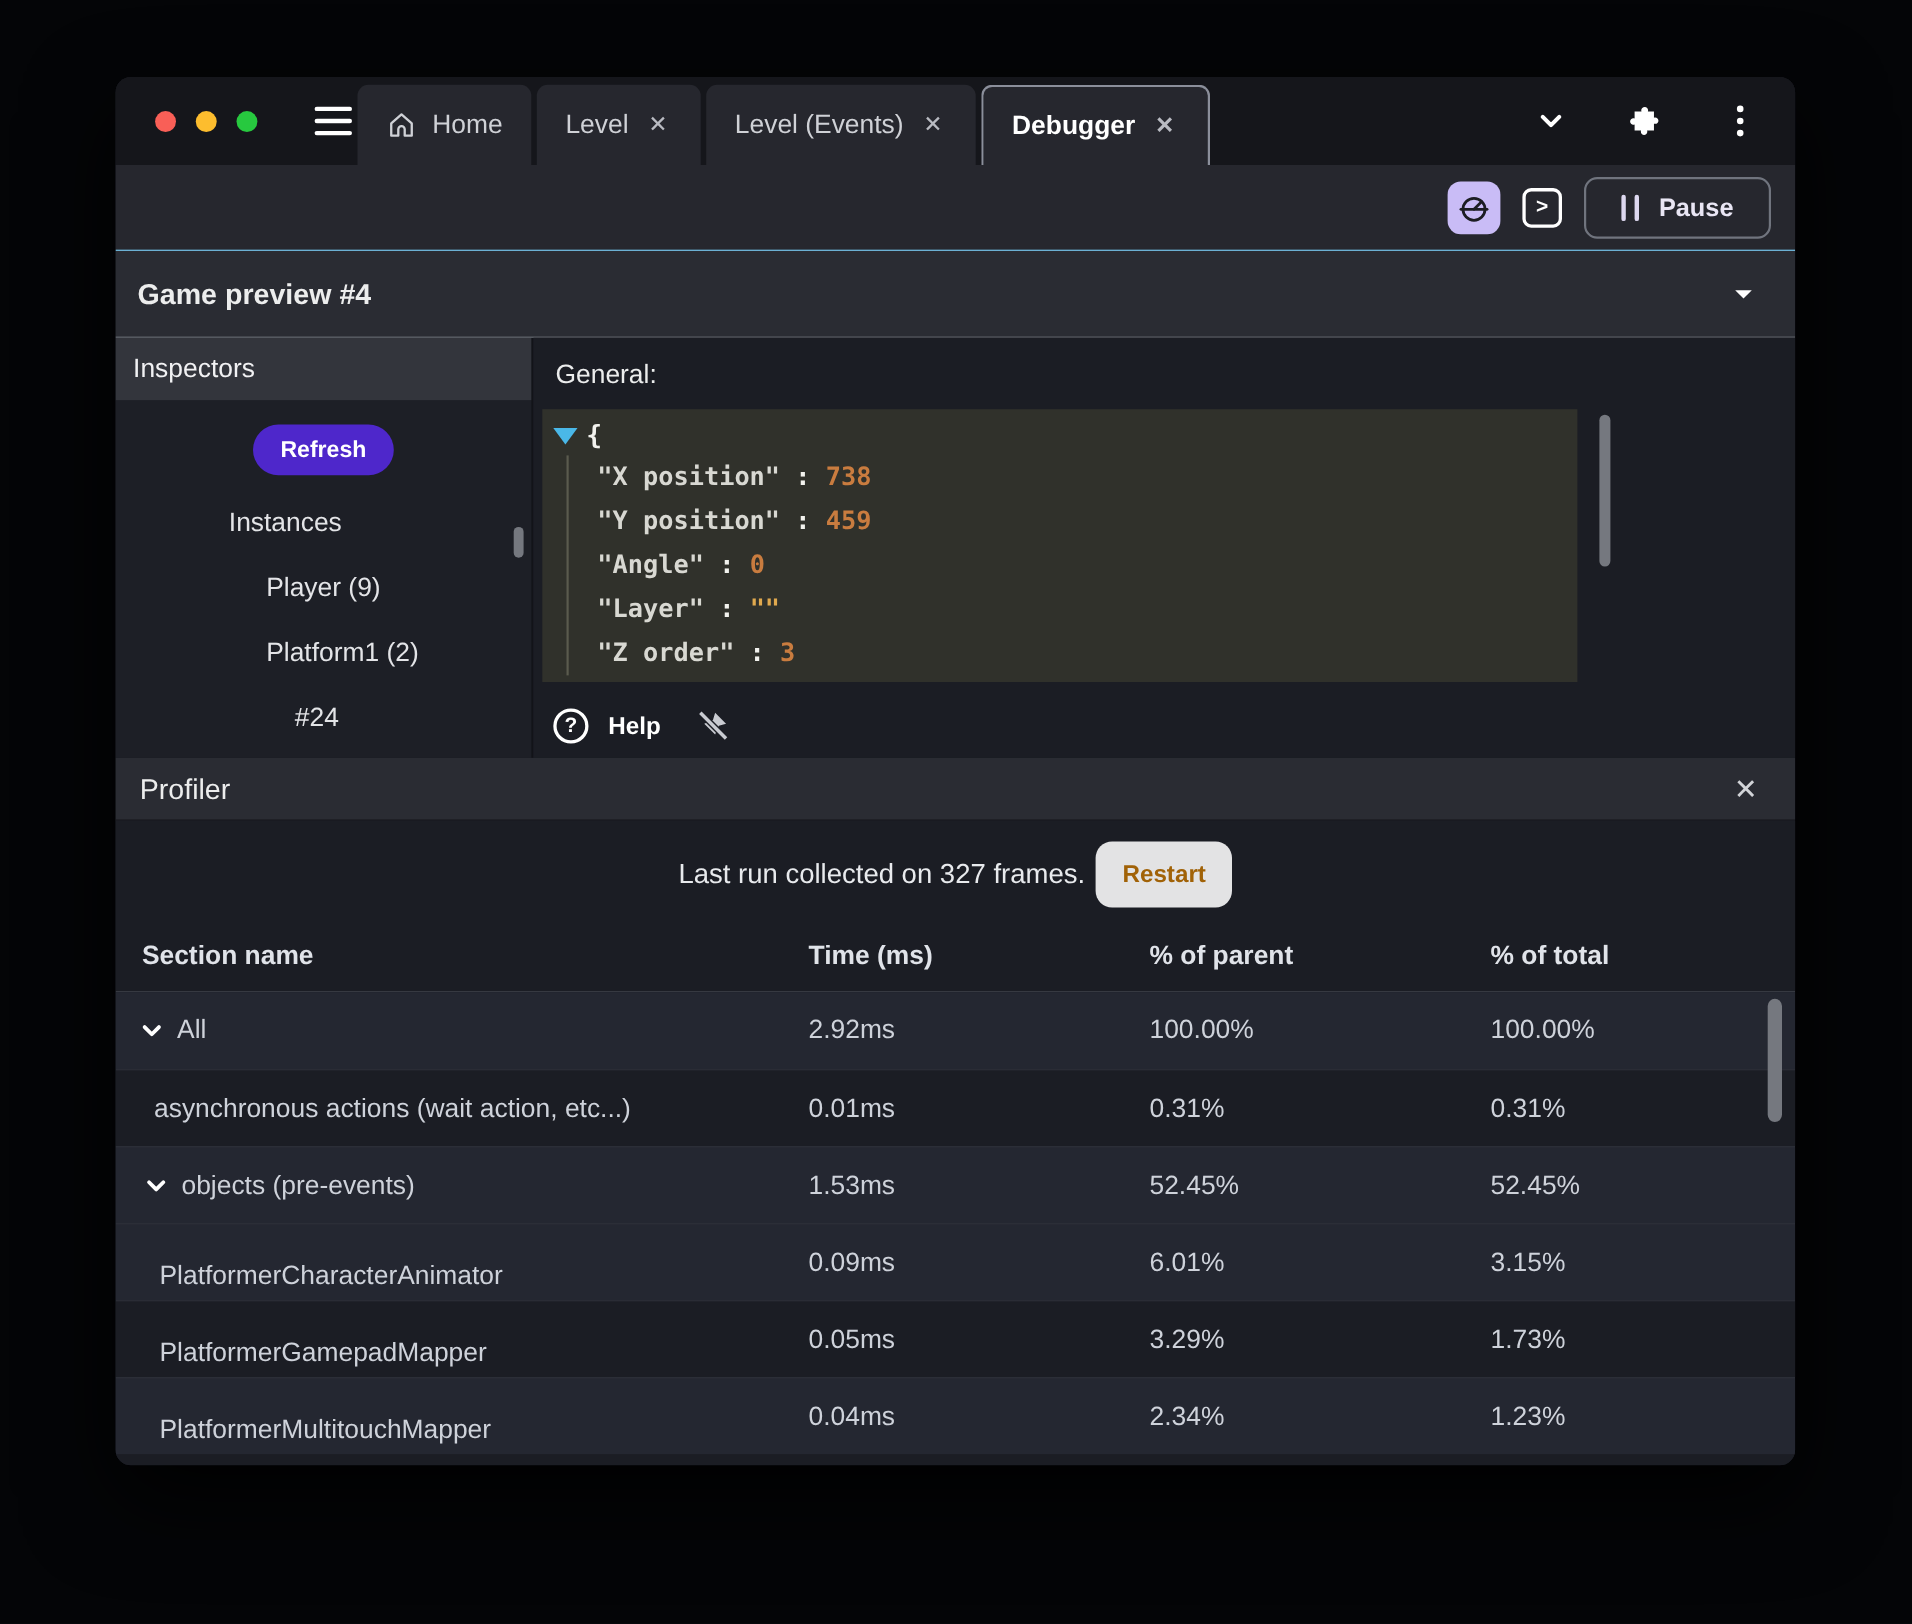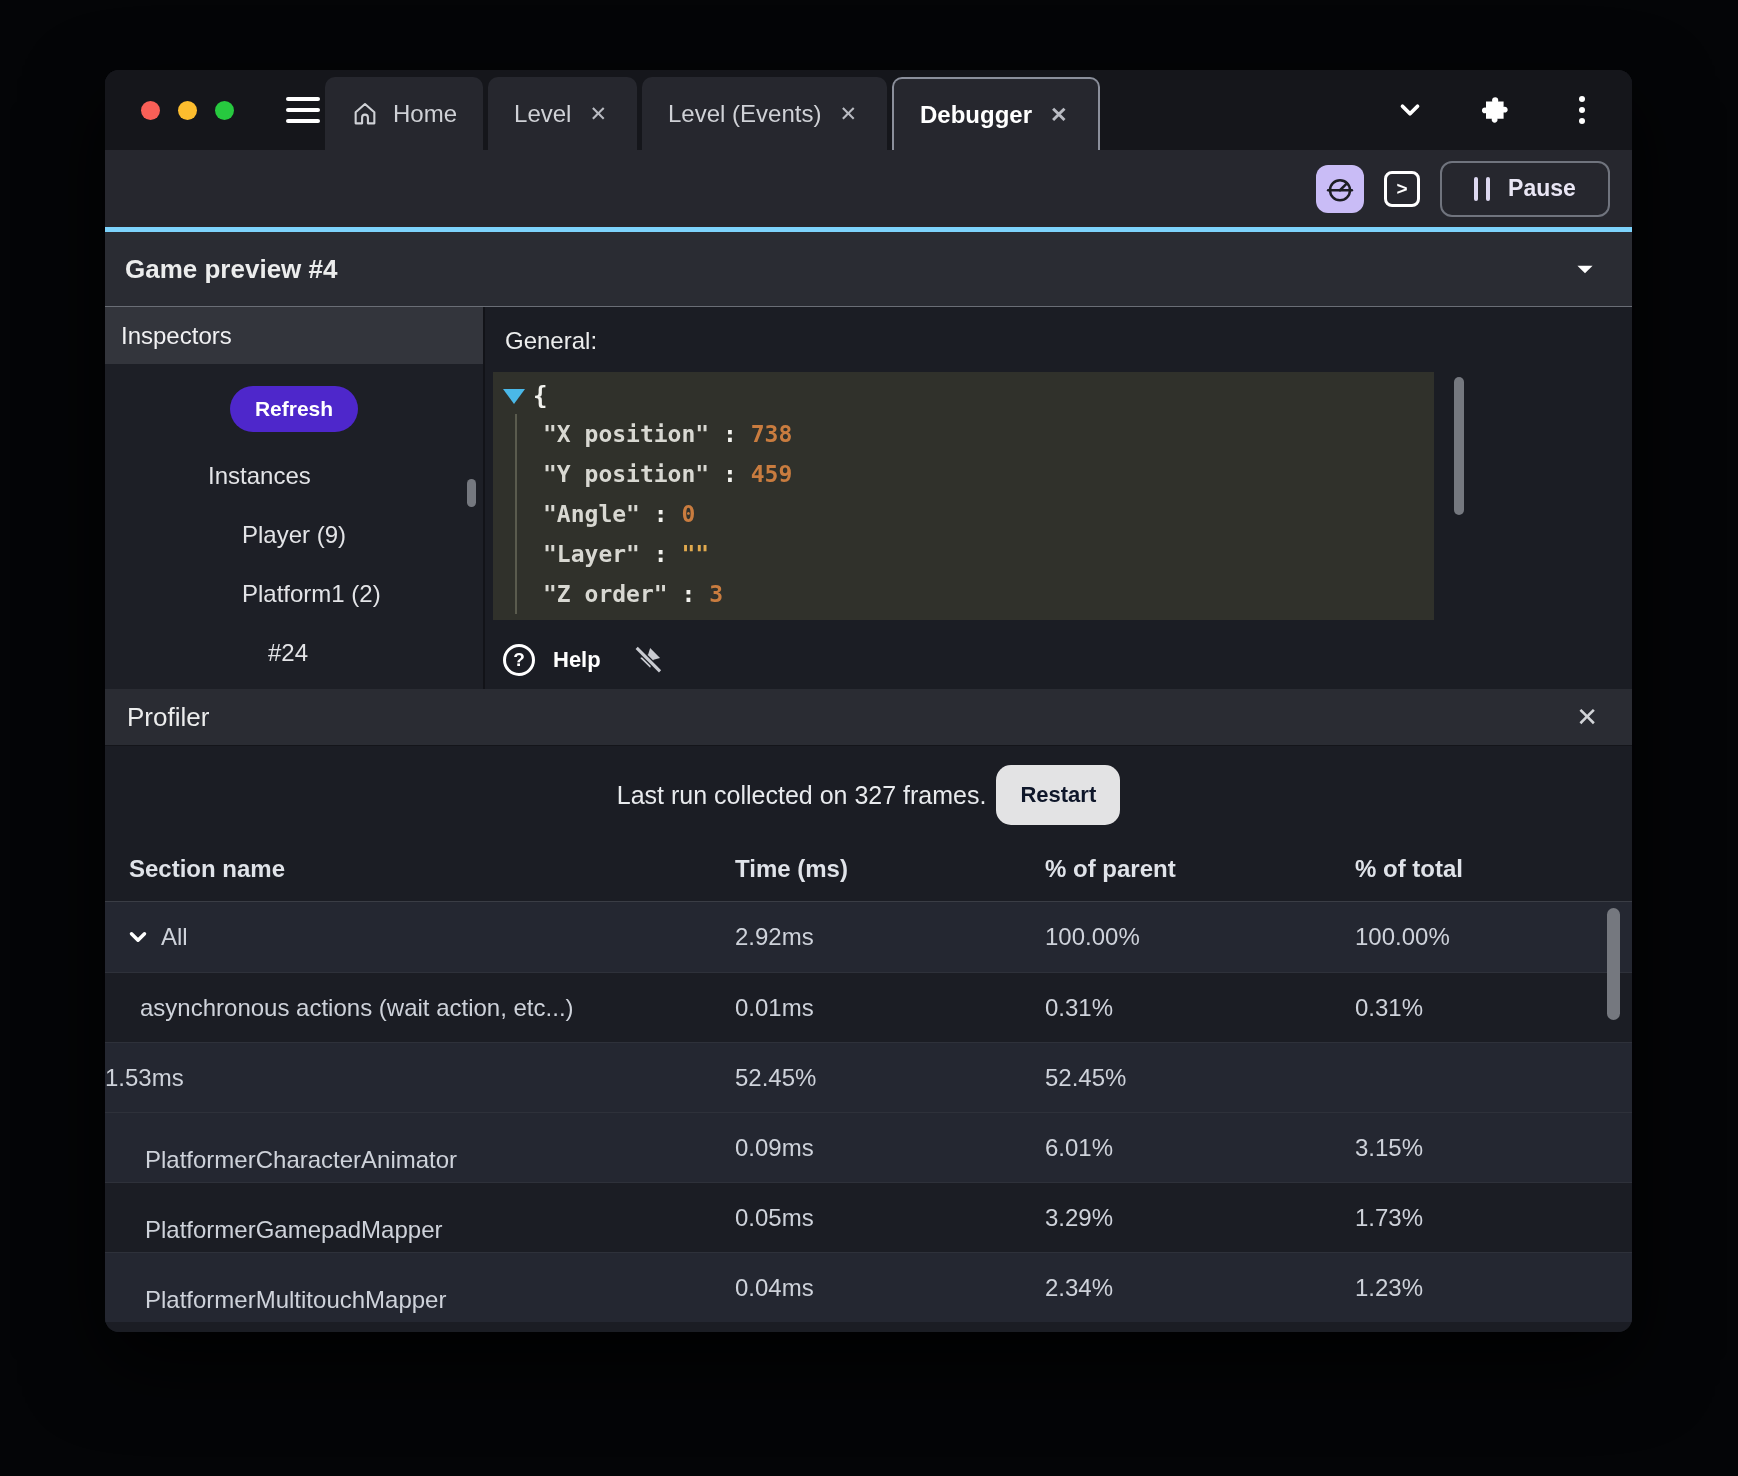--- a/index.html
+++ b/index.html
@@ -33,21 +33,21 @@
     display:flex; align-items:center; justify-content:center; cursor:pointer; }
   .console-btn{ width:36px; height:36px; background:transparent; border:3px solid #fff; border-radius:8px;
     color:#fff; font-size:19px; font-weight:bold; display:flex; align-items:center; justify-content:center; cursor:pointer; }
   .pause-btn{ height:56px; min-width:170px; background:transparent; border:2px solid #70747e; border-radius:12px;
     display:flex; align-items:center; justify-content:center; gap:18px; cursor:pointer; padding:0 24px; }
   .pause-bars{ display:flex; gap:8px; }
   .pause-bars i{ display:block; width:4px; height:24px; background:#ddd8f0; border-radius:2px; }
   .pause-label{ color:#e9e6f4; font-size:23px; font-weight:bold; }
 
   
-  .preview-bar{ height:80px; background:#2a2c33; border-top:5px solid #7dd3fc; border-bottom:1px solid #6a6e76;
+  .preview-bar{ height:80px; background:#2a2c33; border-top:1px solid #7dd3fc; border-bottom:1px solid #6a6e76;
     display:flex; align-items:center; padding:0 20px; flex:none; position:relative; }
   .preview-title{ color:#eceded; font-size:26px; font-weight:600; }
   .preview-chev{ position:absolute; right:34px; top:50%; transform:translateY(-50%); cursor:pointer; display:flex; }
 
   
   .main-split{ height:382px; display:flex; flex:none; }
   .inspectors{ width:380px; flex:none; display:flex; flex-direction:column; border-right:2px solid #121318; }
   .inspectors-header{ height:57px; background:#33353c; display:flex; align-items:center; padding-left:16px;
     color:#f1f1f3; font-size:24px; }
   .inspectors-body{ flex:1; background:#1d1f26; position:relative; overflow:hidden; }
@@ -82,21 +82,21 @@
 
   
   .profiler{ flex:1; display:flex; flex-direction:column; }
   .profiler-header{ height:57px; background:#2a2c33; border-bottom:1px solid #14151a; display:flex; align-items:center;
     justify-content:space-between; padding:0 34px 0 22px; flex:none; }
   .profiler-title{ color:#eceded; font-size:26px; }
   .profiler-close{ color:#d2d4d8; font-size:26px; cursor:pointer; }
   .profiler-body{ flex:1; background:#1b1d24; position:relative; overflow:hidden; }
   .status-row{ margin-top:18px; height:62px; display:flex; align-items:center; justify-content:center; gap:10px; }
   .status-text{ color:#e8eaed; font-size:25px; }
-  .restart-btn{ height:60px; padding:0 24px; background:#e3e3e4; color:#0f172a; border:none; border-radius:15px;
+  .restart-btn{ height:60px; padding:0 24px; background:#e3e3e4; color:#a16207; border:none; border-radius:15px;
     font-size:22px; font-weight:bold; cursor:pointer; font-family:"Liberation Sans",sans-serif; }
   .ptable{ margin-top:10px; }
   .prow, .phead{ display:grid; grid-template-columns:630px 310px 310px 1fr; align-items:center; }
   .phead{ height:66px; border-bottom:1px solid #3a3d45; }
   .phead .pcell{ color:#e0e3e9; font-size:24px; font-weight:bold; }
   .phead .pcell:first-child{ padding-left:24px; }
   .prow{ height:70px; border-top:1px solid #2e313a; }
   .prow:first-child{ border-top:none; }
   .prow:nth-child(1), .prow:nth-child(3), .prow:nth-child(4), .prow:nth-child(6){ background:#242731; }
   .prow .pcell{ color:#ced2da; font-size:24px; }
@@ -269,20 +269,28 @@
             </div>
             <div class="prow">
               <div class="pcell name-cell ind1">
                 <span>asynchronous actions (wait action, etc...)</span>
               </div>
               <div class="pcell">0.01ms</div>
               <div class="pcell">0.31%</div>
               <div class="pcell">0.31%</div>
             </div>
             <div class="prow">
+              <div class="pcell name-cell ind1 haschev">
+                <span class="row-chev">
+                  <svg width="26" height="26" viewBox="0 0 24 24" fill="none">
+                    <path d="M6 9l6 6 6-6" stroke="#fff" stroke-width="3.2" stroke-linecap="round" stroke-linejoin="round"></path>
+                  </svg>
+                </span>
+                <span>objects (pre-events)</span>
+              </div>
               <div class="pcell">1.53ms</div>
               <div class="pcell">52.45%</div>
               <div class="pcell">52.45%</div>
             </div>
             <div class="prow">
               <div class="pcell name-cell ind2">
                 <span>PlatformerCharacterAnimator</span>
               </div>
               <div class="pcell">0.09ms</div>
               <div class="pcell">6.01%</div>

